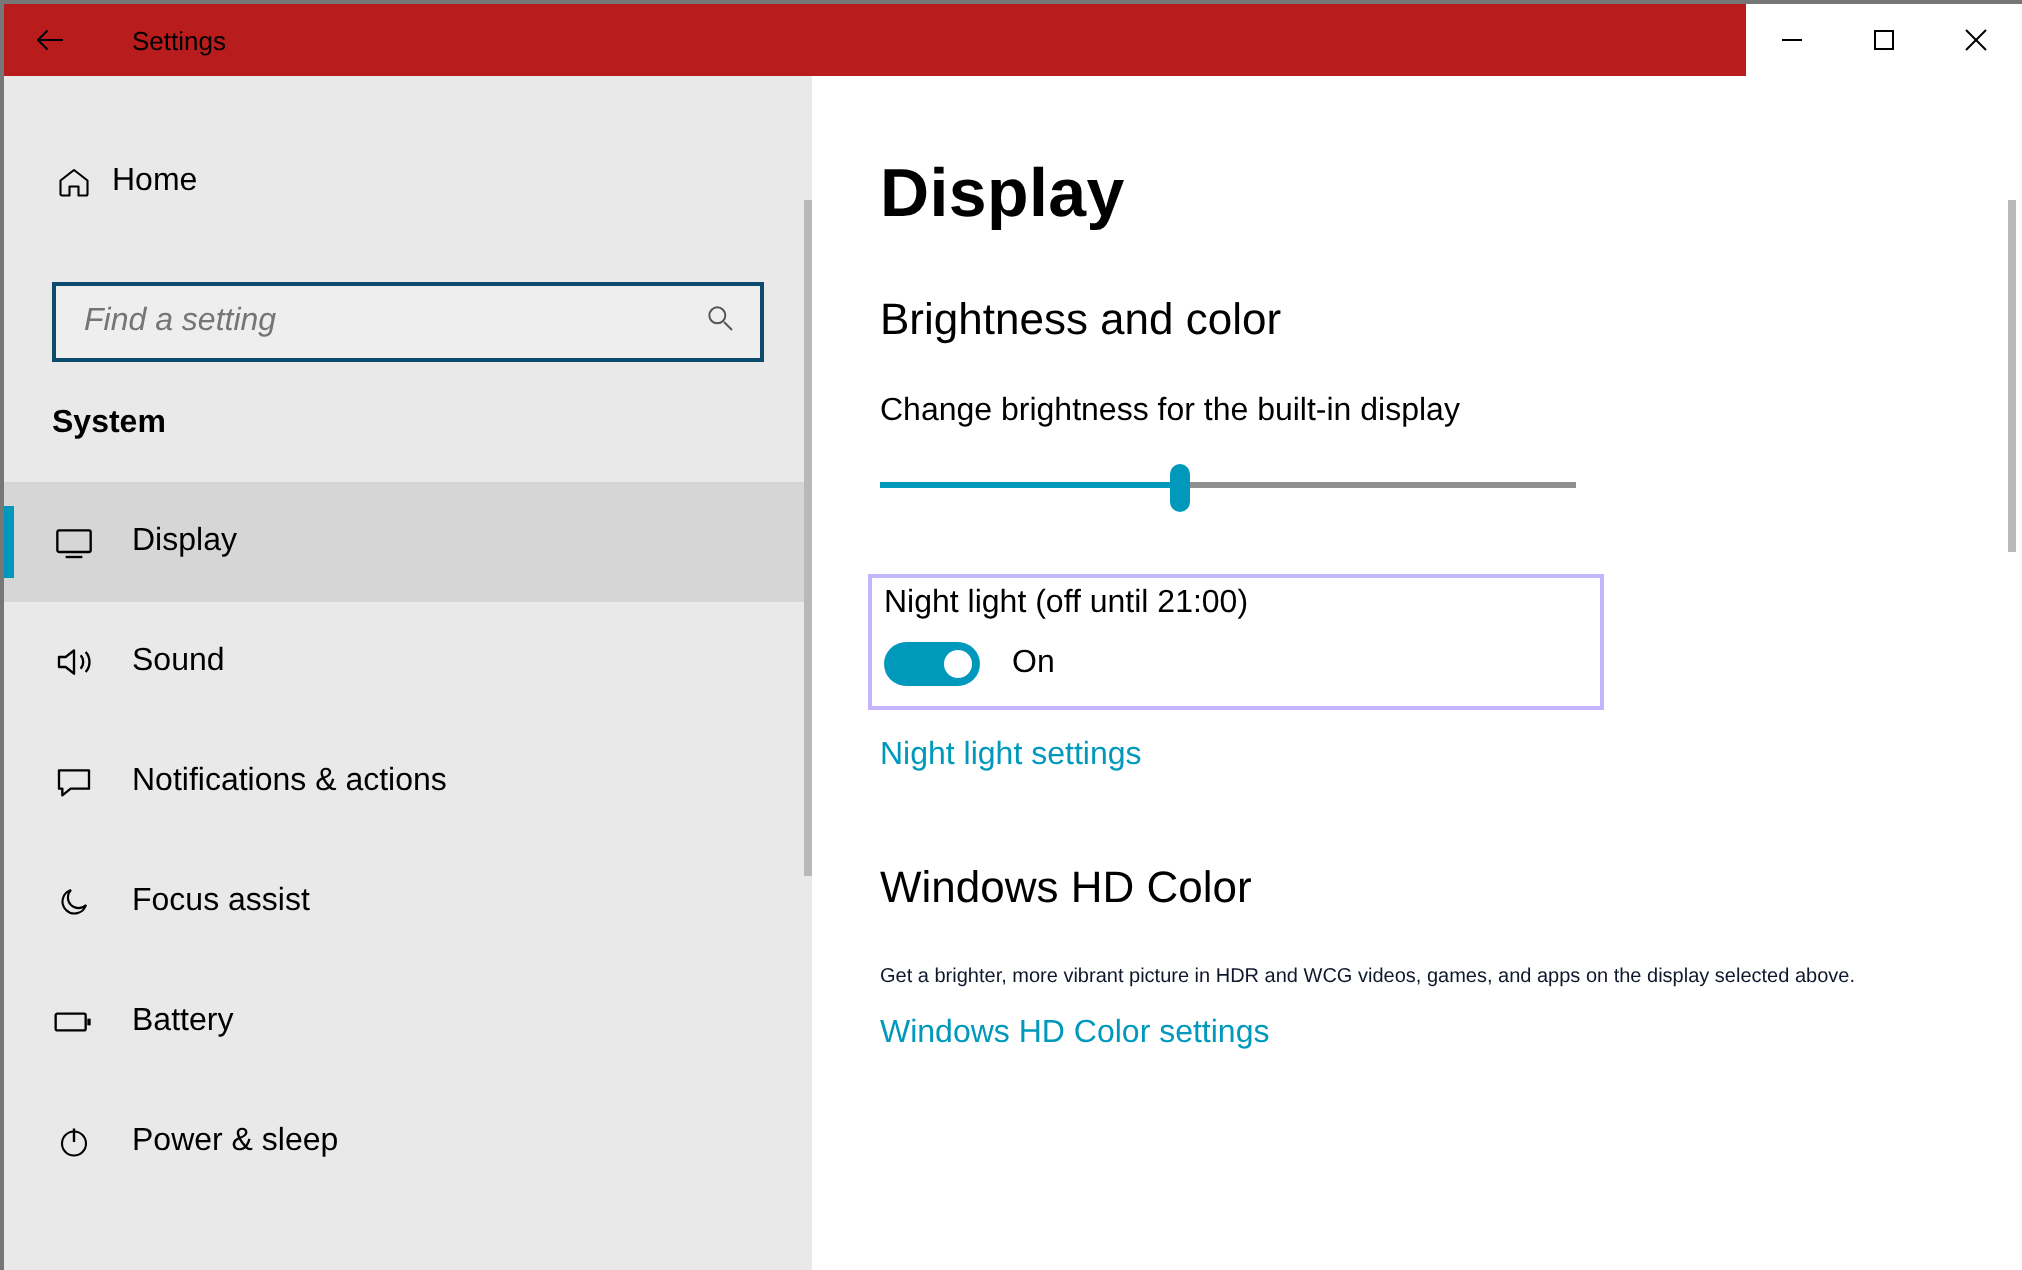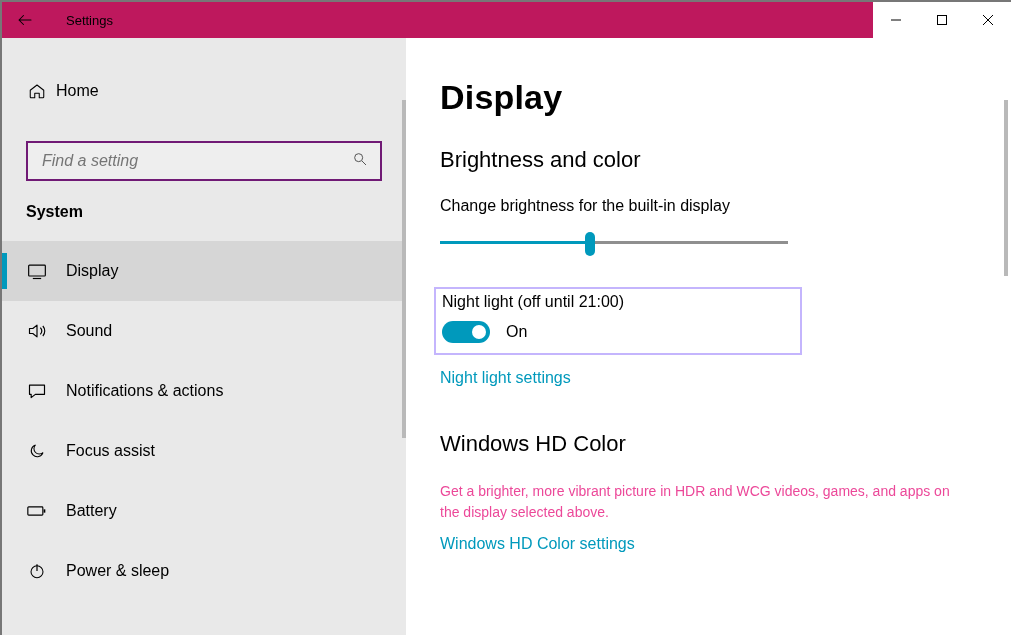--- a/index.html
+++ b/index.html
@@ -9,21 +9,21 @@
     font-family: "Segoe UI", Arial, sans-serif;
     background: #fff;
     color: #000;
     overflow: hidden;
     border: 1px solid #777;
   }
   .titlebar {
     height: 36px;
     display: flex;
     align-items: center;
-    background: #be185d;
+    background: #b91c1c;
   }
   .titlebar .back {
     width: 46px; height: 36px;
     display: flex; align-items: center; justify-content: center;
   }
   .titlebar .title {
     font-size: 13px;
     padding-left: 18px;
   }
   .titlebar .spacer { flex: 1; }
@@ -51,21 +51,21 @@
     cursor: pointer;
   }
   .home-row .ico { width: 22px; display:flex; justify-content:center; }
   .home-row .lbl { margin-left: 8px; }
   .search-wrap {
     margin: 20px 24px 0 24px;
   }
   .search {
     width: 100%;
     height: 40px;
-    border: 2px solid #701a75;
+    border: 2px solid #0c4a6e;
     background: #eeeeee;
     display: flex;
     align-items: center;
     padding: 0 12px;
     margin-top: 27px;
   }
   .search input {
     flex: 1;
     border: none; outline: none;
     background: transparent;
@@ -123,22 +123,22 @@
   .section-title {
     font-size: 22px;
     font-weight: 400;
     margin: 0 0 24px 0;
   }
   .body-text {
     font-size: 16px;
     margin: 0 0 14px 0;
   }
   .gray-text {
-    color: #ec4899;
-    font-size: 14px;
+    color: #0f172a;
+    font-size: 10px;
     line-height: 1.5;
     max-width: 520px;
     margin: 0 0 12px 0;
   }
   .link {
     color: #0099bc;
     font-size: 16px;
     cursor: pointer;
     margin: 0 0 20px 0;
   }

